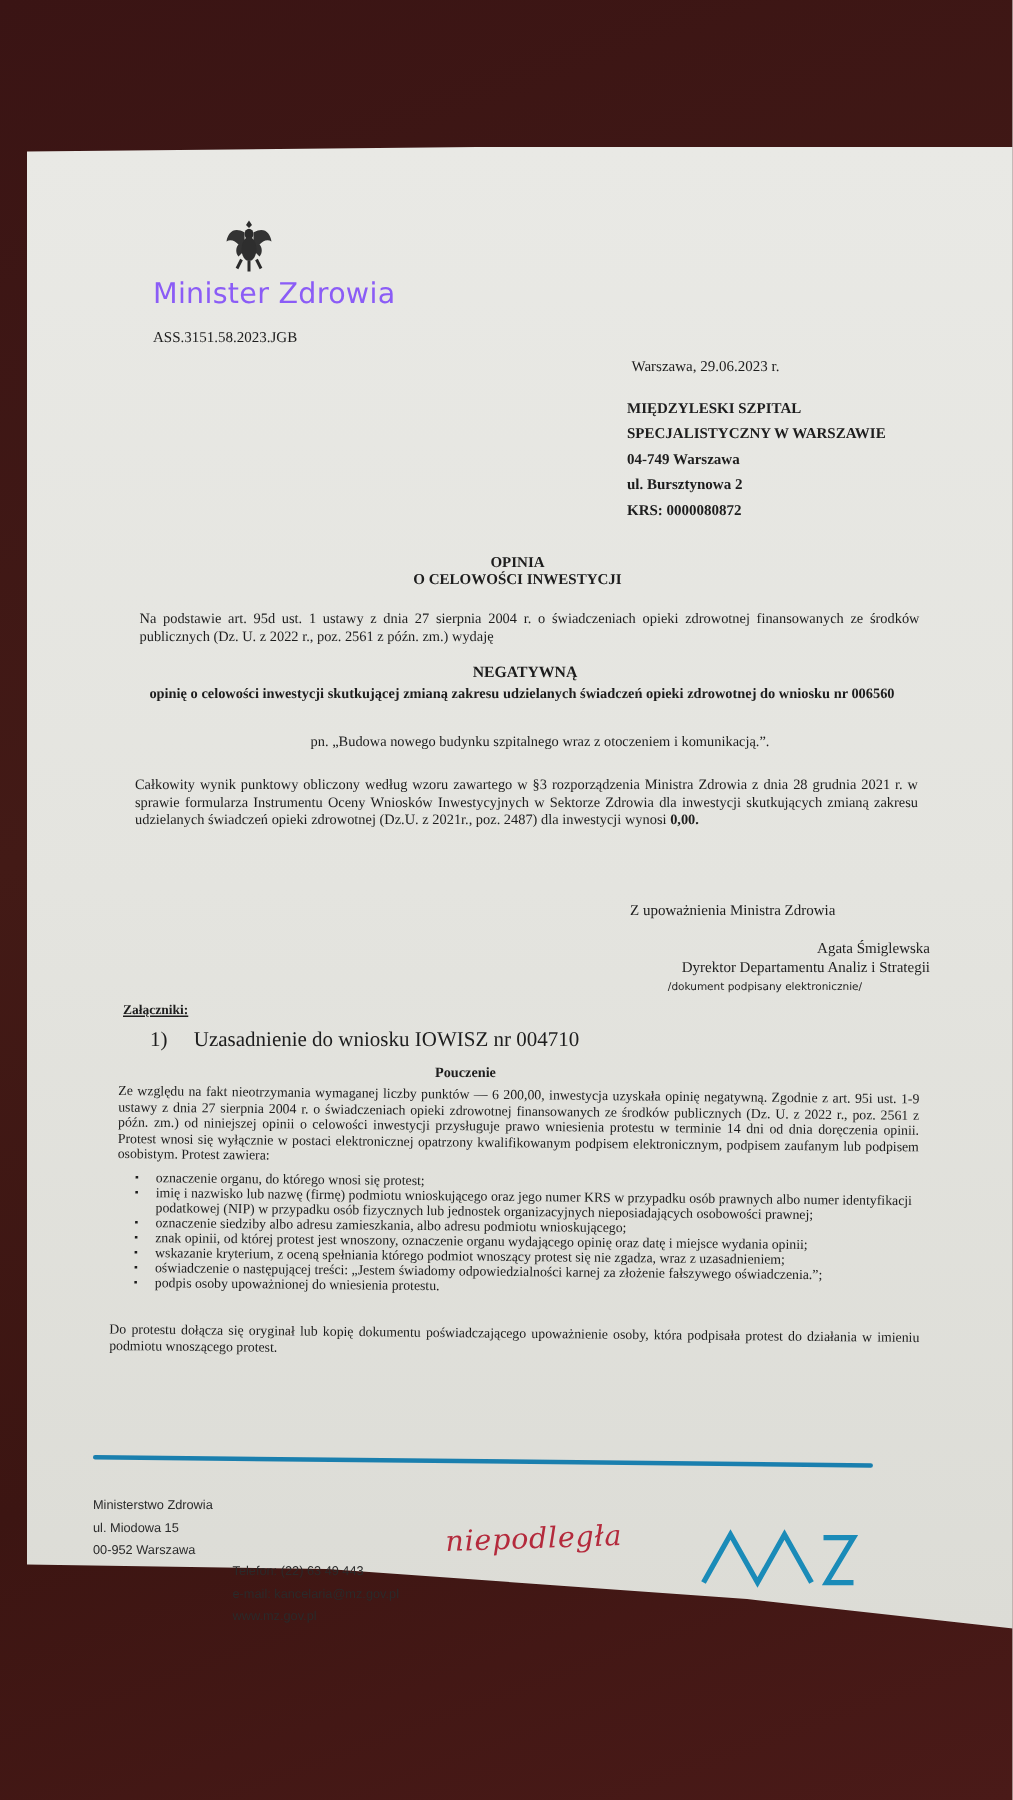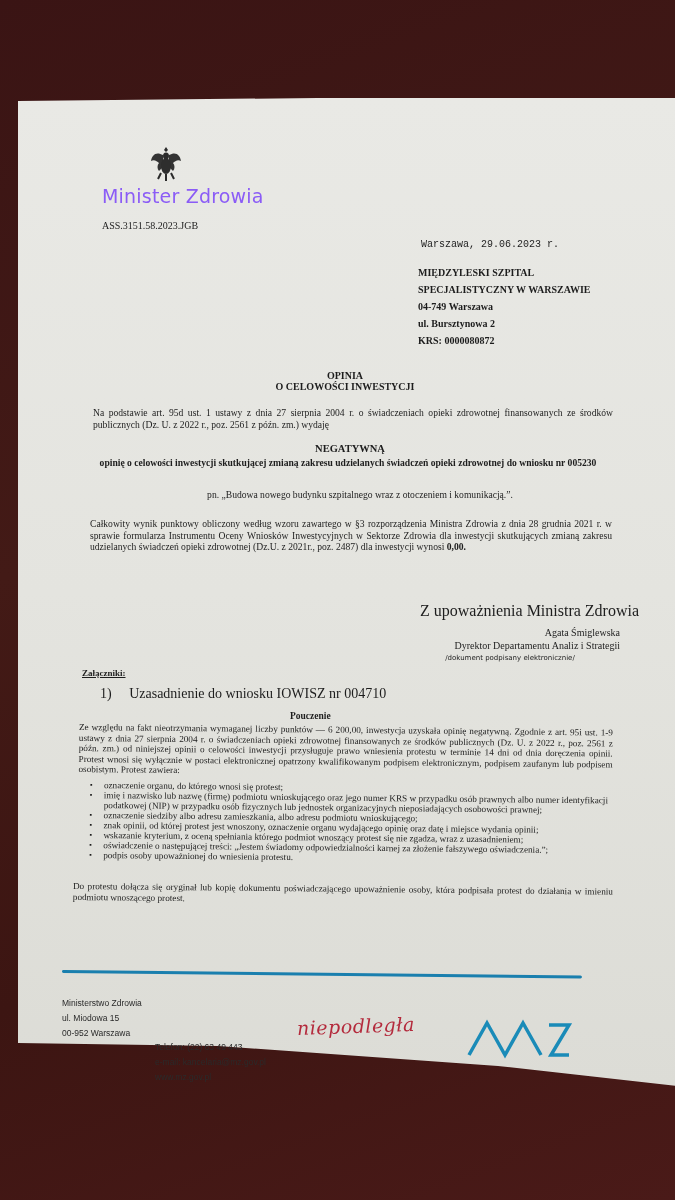--- a/index.html
+++ b/index.html
@@ -10,33 +10,33 @@
   }
   .paper {
     position: absolute; left: 18px; top: 98px; width: 660px; height: 988px;
     background: linear-gradient(180deg, #e9e9e5 0%, #e4e4df 50%, #dcdcd6 100%);
     clip-path: polygon(0 3px, 300px 0, 660px 0, 660px 988px, 480px 968px, 200px 948px, 0 945px);
   }
   .abs { position: absolute; color: #1d1d1d; }
   .eagle { left: 150px; top: 145px; width: 32px; height: 38px; }
   .ministry { left: 102px; top: 185px; font-family: "DejaVu Sans", sans-serif; font-size: 19px; color: #8b5cf6; letter-spacing: 0.2px; }
   .signature { left: 102px; top: 220px; font-size: 10px; }
-  .date { left: 421px; top: 239px; font-size: 10px; font-family: Liberation Mono, monospace; }
+  .date { left: 421px; top: 239px; font-size: 10px; }
   .recipient { left: 418px; top: 264px; font-size: 10px; font-weight: bold; line-height: 17px; }
   .center { text-align: center; font-weight: bold; font-size: 10px; }
   .title1 { left: 180px; top: 370px; width: 330px; }
   .title2 { left: 180px; top: 381px; width: 330px; }
   .para { font-size: 9.6px; line-height: 11.5px; text-align: justify; }
   .p1 { left: 93px; top: 407px; width: 520px; }
   .neg { left: 150px; top: 443px; width: 400px; font-size: 10.5px; }
   .neg-sub { left: 93px; top: 456px; width: 510px; font-size: 9.6px; line-height: 13px; }
   .pn { left: 160px; top: 489px; width: 400px; text-align: center; font-size: 9.6px; }
   .p2 { left: 90px; top: 518px; width: 522px; }
   .score { font-weight: bold; }
-  .auth { left: 420px; top: 602px; font-size: 16px; }
+  .auth { left: 420px; top: 602px; font-size: 10px; }
   .signer { left: 400px; top: 626px; width: 220px; text-align: right; font-size: 10px; line-height: 13px; }
   .signer-note { left: 400px; top: 654px; width: 220px; text-align: center; font-family: "DejaVu Sans", sans-serif; font-size: 7px; }
   .att-label { left: 82px; top: 668px; font-size: 9px; font-weight: bold; text-decoration: underline; }
   .att-item { left: 100px; top: 686px; font-size: 14px; }
   .att-item span { margin-right: 14px; }
   .pou-title { left: 290px; top: 711px; font-size: 9.5px; font-weight: bold; }
   .p3 { left: 79px; top: 722px; width: 534px; font-size: 9.2px; line-height: 10.5px; transform: rotate(0.6deg); transform-origin: left top; }
   .bullets { left: 90px; top: 780px; width: 525px; font-size: 9.2px; line-height: 10px; margin: 0; padding: 0; list-style: none; transform: rotate(0.6deg); transform-origin: left top; }
   .bullets li { position: relative; padding-left: 14px; }
   .bullets li::before { content: "▪"; position: absolute; left: 0; font-size: 7px; }
@@ -72,21 +72,21 @@
   <div>04-749 Warszawa</div>
   <div>ul. Bursztynowa 2</div>
   <div>KRS: 0000080872</div>
 </div>
 
 <div class="abs center title1">OPINIA</div>
 <div class="abs center title2">O CELOWOŚCI INWESTYCJI</div>
 
 <div class="abs para p1">Na podstawie art. 95d ust. 1 ustawy z dnia 27 sierpnia 2004 r. o świadczeniach opieki zdrowotnej finansowanych ze środków publicznych (Dz. U. z 2022 r., poz. 2561 z późn. zm.) wydaję</div>
 <div class="abs center neg">NEGATYWNĄ</div>
-<div class="abs center neg-sub">opinię o celowości inwestycji skutkującej zmianą zakresu udzielanych świadczeń opieki zdrowotnej do wniosku nr 005230</div>
+<div class="abs center neg-sub">opinię o celowości inwestycji skutkującej zmianą zakresu udzielanych świadczeń opieki zdrowotnej do wniosku nr 006560</div>
 <div class="abs pn">pn. „Budowa nowego budynku szpitalnego wraz z otoczeniem i komunikacją.”.</div>
 
 <div class="abs para p2">
   <span>Całkowity wynik punktowy obliczony według wzoru zawartego w §3 rozporządzenia Ministra Zdrowia z dnia 28 grudnia 2021 r. w sprawie formularza Instrumentu Oceny Wniosków Inwestycyjnych w Sektorze Zdrowia dla inwestycji skutkujących zmianą zakresu udzielanych świadczeń opieki zdrowotnej (Dz.U. z 2021r., poz. 2487) dla inwestycji wynosi</span>
   <span class="score">0,00.</span>
 </div>
 
 <div class="abs auth">Z upoważnienia Ministra Zdrowia</div>
 <div class="abs signer">
   <div>Agata Śmiglewska</div>

